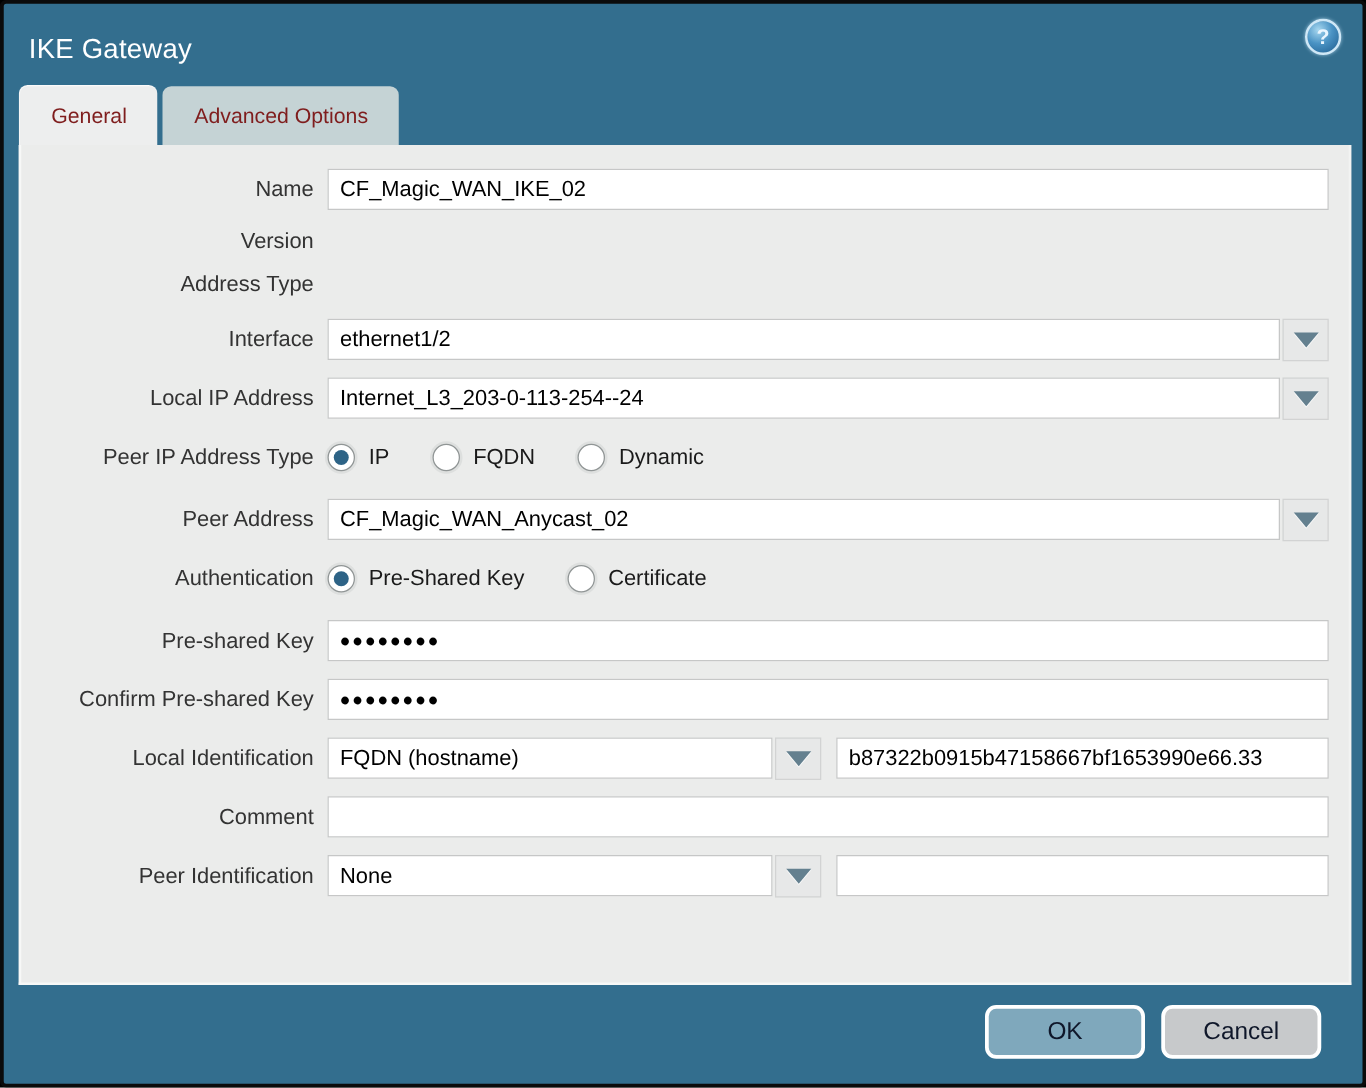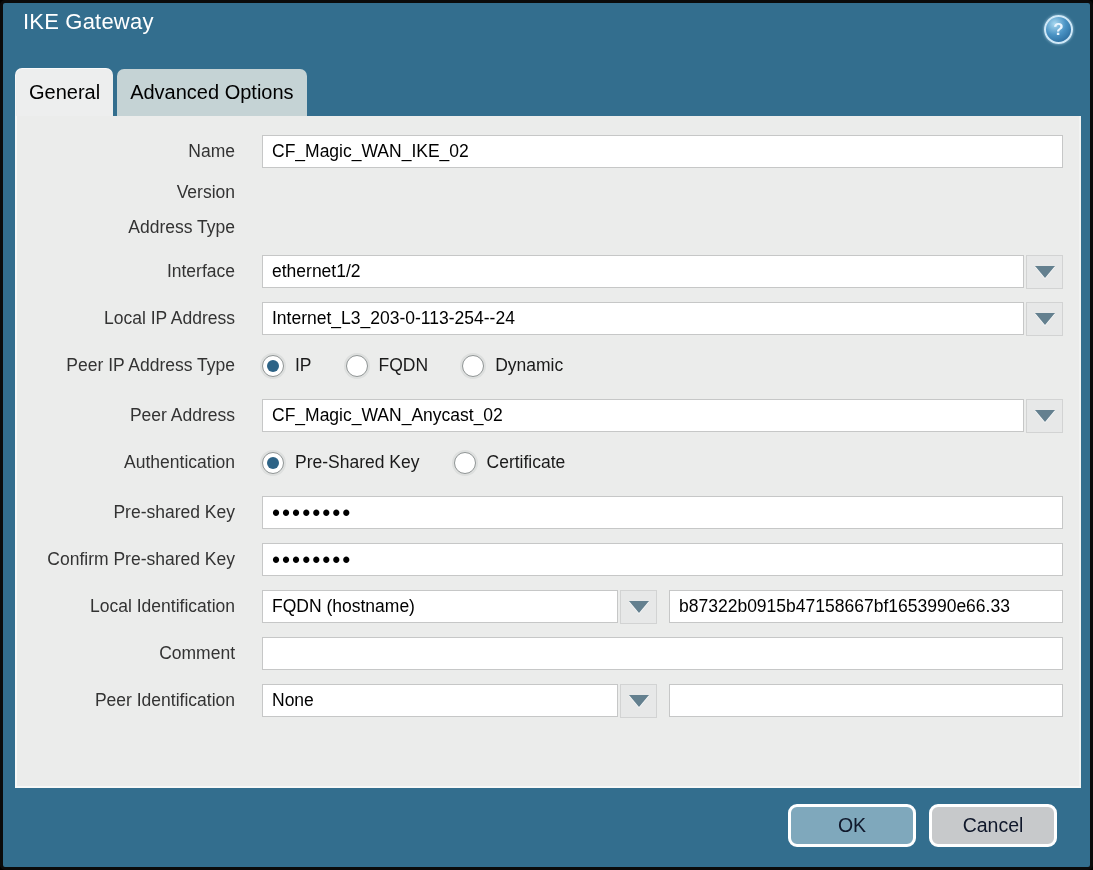--- a/index.html
+++ b/index.html
@@ -12,21 +12,21 @@
     width:1093px; height:870px;
     background:#336e8e;
     border:3px solid #0b0b0b;
     border-radius:5px;
     position:relative;
     overflow:hidden;
   }
   
   .titlebar {
     height:65px;
-    display:flex; align-items:flex-start;
+    display:flex; align-items:center;
     padding:6px 18px 0 20px;
     position:relative;
   }
   .title {
     color:#ffffff;
     font-size:22px;
     letter-spacing:0.2px;
   }
   .help-icon {
     position:absolute; right:17px; top:12px;
@@ -43,23 +43,23 @@
   
   .tabbar {
     display:flex;
     padding-left:12px;
     height:48px;
     align-items:flex-end;
   }
   .tab {
     height:48px;
     display:flex; align-items:center; justify-content:center;
-    padding:0 13px;
-    font-size:20px;
-    color:#000000;
+    padding:0 25px;
+    font-size:17px;
+    color:#7f1d1d;
     border-radius:7px 7px 0 0;
     cursor:pointer;
   }
   .tab.active {
     background:#edeeee;
     border-top:1px solid rgba(255,255,255,0.7);
     border-left:1px solid rgba(255,255,255,0.5);
     position:relative; z-index:2;
   }
   .tab.inactive {
@@ -80,21 +80,21 @@
     position:relative; z-index:1;
   }
   .row {
     display:flex; align-items:center;
     margin-bottom:14px;
   }
   .row.radio-row { margin-top:3px; margin-bottom:17px; }
   .flabel {
     width:245px;
     text-align:right;
-    padding-right:27px;
+    padding-right:11px;
     font-size:17.5px;
     color:#333333;
     white-space:nowrap;
     flex-shrink:0;
   }
   .control {
     flex:1;
     display:flex; align-items:center;
     height:33px;
   }

